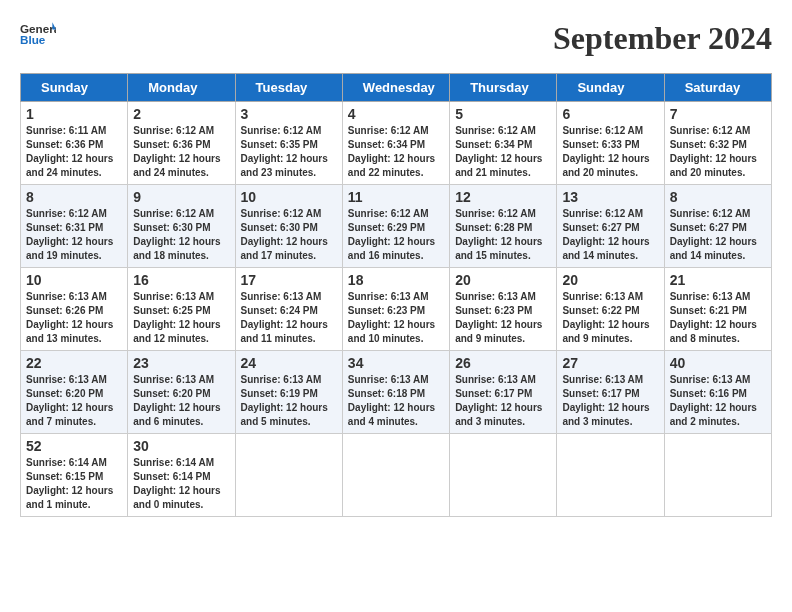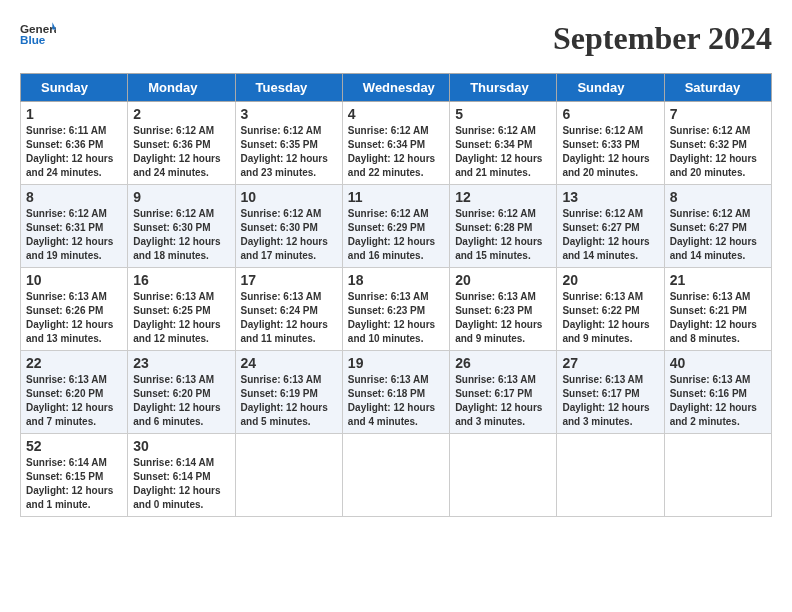--- a/index.html
+++ b/index.html
@@ -201,21 +201,21 @@
         </td>
         <td>
           <span class="day-num">23</span>
           <div class="day-info">Sunrise: 6:13 AM<br>Sunset: 6:20 PM<br>Daylight: 12 hours and 6 minutes.</div>
         </td>
         <td>
           <span class="day-num">24</span>
           <div class="day-info">Sunrise: 6:13 AM<br>Sunset: 6:19 PM<br>Daylight: 12 hours and 5 minutes.</div>
         </td>
         <td>
-          <span class="day-num">19</span>
+          <span class="day-num">34</span>
           <div class="day-info">Sunrise: 6:13 AM<br>Sunset: 6:18 PM<br>Daylight: 12 hours and 4 minutes.</div>
         </td>
         <td>
           <span class="day-num">26</span>
           <div class="day-info">Sunrise: 6:13 AM<br>Sunset: 6:17 PM<br>Daylight: 12 hours and 3 minutes.</div>
         </td>
         <td>
           <span class="day-num">27</span>
           <div class="day-info">Sunrise: 6:13 AM<br>Sunset: 6:17 PM<br>Daylight: 12 hours and 3 minutes.</div>
         </td>

